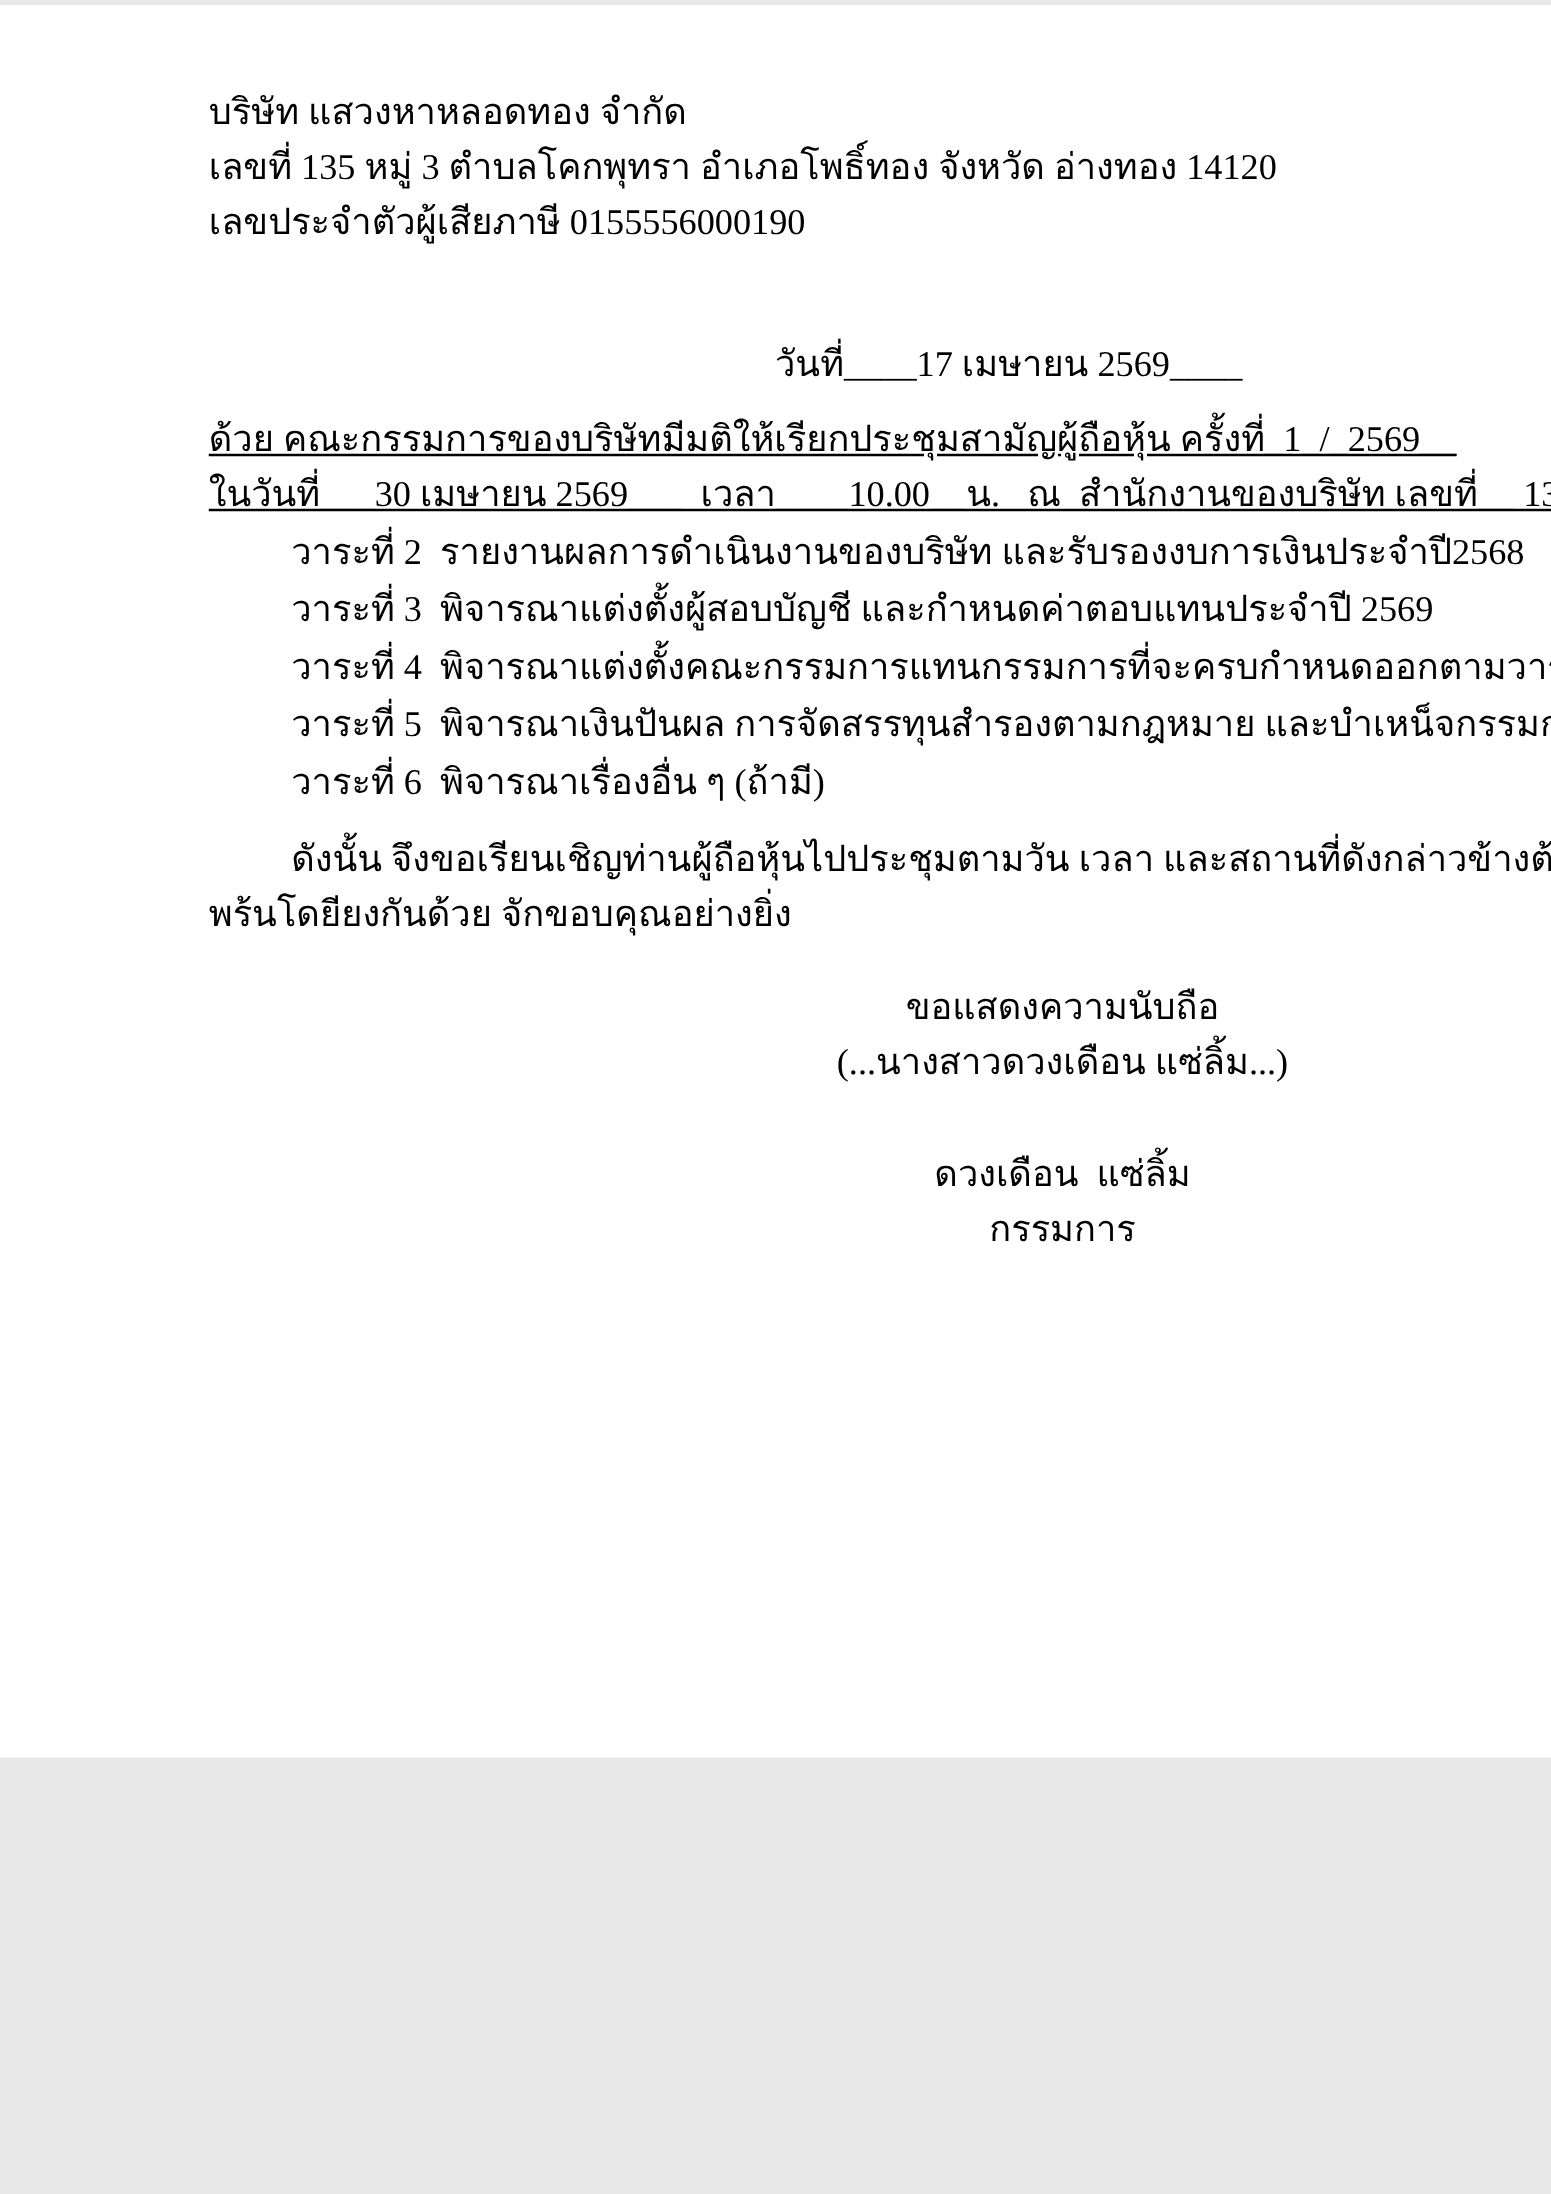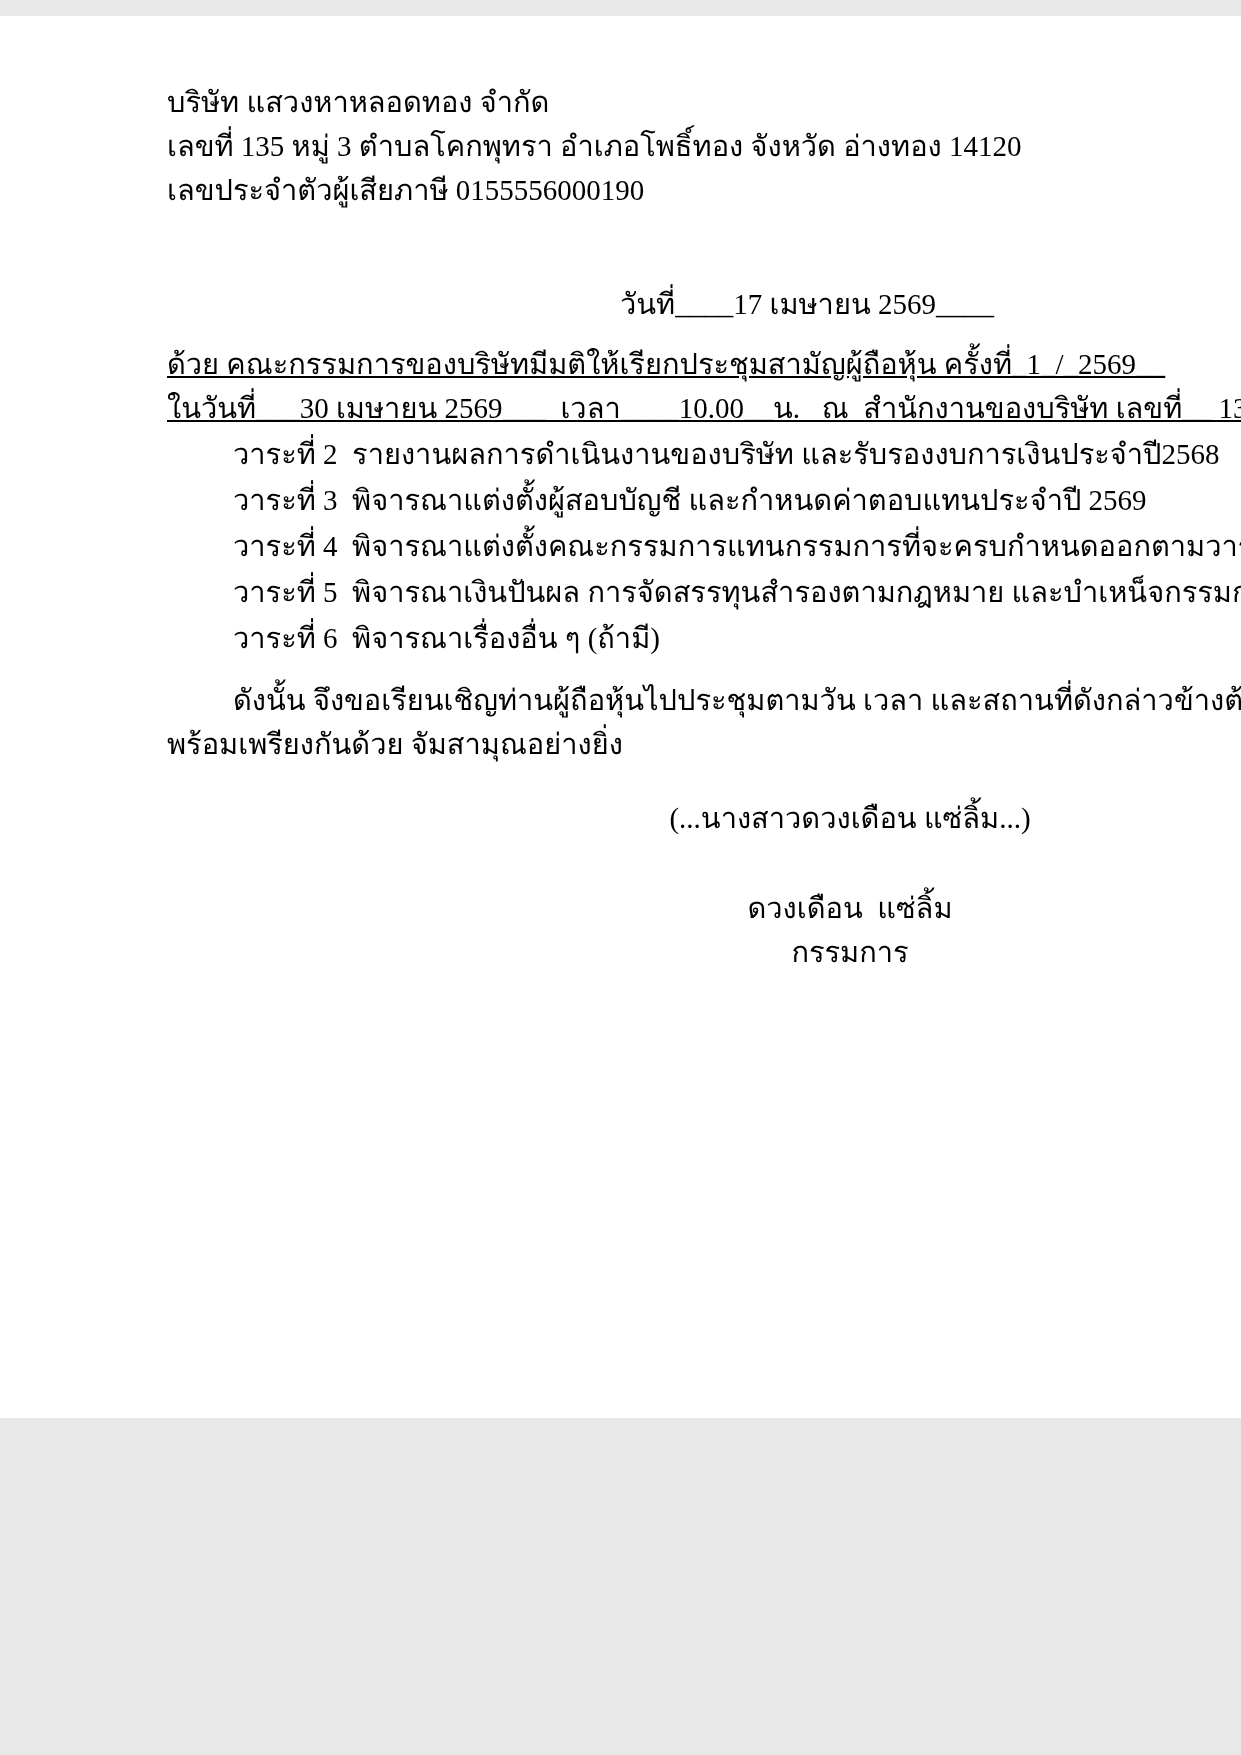--- a/index.html
+++ b/index.html
@@ -4,21 +4,21 @@
 <style>
   html, body {
     margin: 0;
     padding: 0;
     background: #e8e8e8;
   }
   .page {
     position: relative;
     width: 1241px;
     height: 1402px;
-    margin: 16px auto;
+    margin: 4px auto;
     background: #ffffff;
     color: #000000;
     font-family: "Liberation Serif", "DejaVu Serif", serif;
     font-size: 29px;
     box-sizing: border-box;
     padding: 64px 60px 0 167px;
     overflow: hidden;
   }
   .line {
     line-height: 44px;
@@ -71,22 +71,23 @@
   <div class="agenda-list">
     <div class="line agenda-item">วาระที่ 2  รายงานผลการดำเนินงานของบริษัท และรับรองงบการเงินประจำปี2568</div>
     <div class="line agenda-item">วาระที่ 3  พิจารณาแต่งตั้งผู้สอบบัญชี และกำหนดค่าตอบแทนประจำปี 2569</div>
     <div class="line agenda-item">วาระที่ 4  พิจารณาแต่งตั้งคณะกรรมการแทนกรรมการที่จะครบกำหนดออกตามวาระ</div>
     <div class="line agenda-item">วาระที่ 5  พิจารณาเงินปันผล การจัดสรรทุนสำรองตามกฎหมาย และบำเหน็จกรรมการ</div>
     <div class="line agenda-item">วาระที่ 6  พิจารณาเรื่องอื่น ๆ (ถ้ามี)</div>
   </div>
 
   <div class="closing-block">
     <div class="line closing-indent">ดังนั้น จึงขอเรียนเชิญท่านผู้ถือหุ้นไปประชุมตามวัน เวลา และสถานที่ดังกล่าวข้างต้นโดย</div>
-    <div class="line">พร้อมเพรียงกันด้วย จัมสามุณอย่างยิ่ง</div>
+    <div class="line">พร้นโดยียงกันด้วย จักขอบคุณอย่างยิ่ง</div>
   </div>
 
   <div class="signoff-block">
+    <div class="line">ขอแสดงความนับถือ</div>
     <div class="line">(...นางสาวดวงเดือน แซ่ลิ้ม...)</div>
     <div class="line signer-name">ดวงเดือน  แซ่ลิ้ม</div>
     <div class="line">กรรมการ</div>
   </div>
 
 </div>
 
 </body></html>

